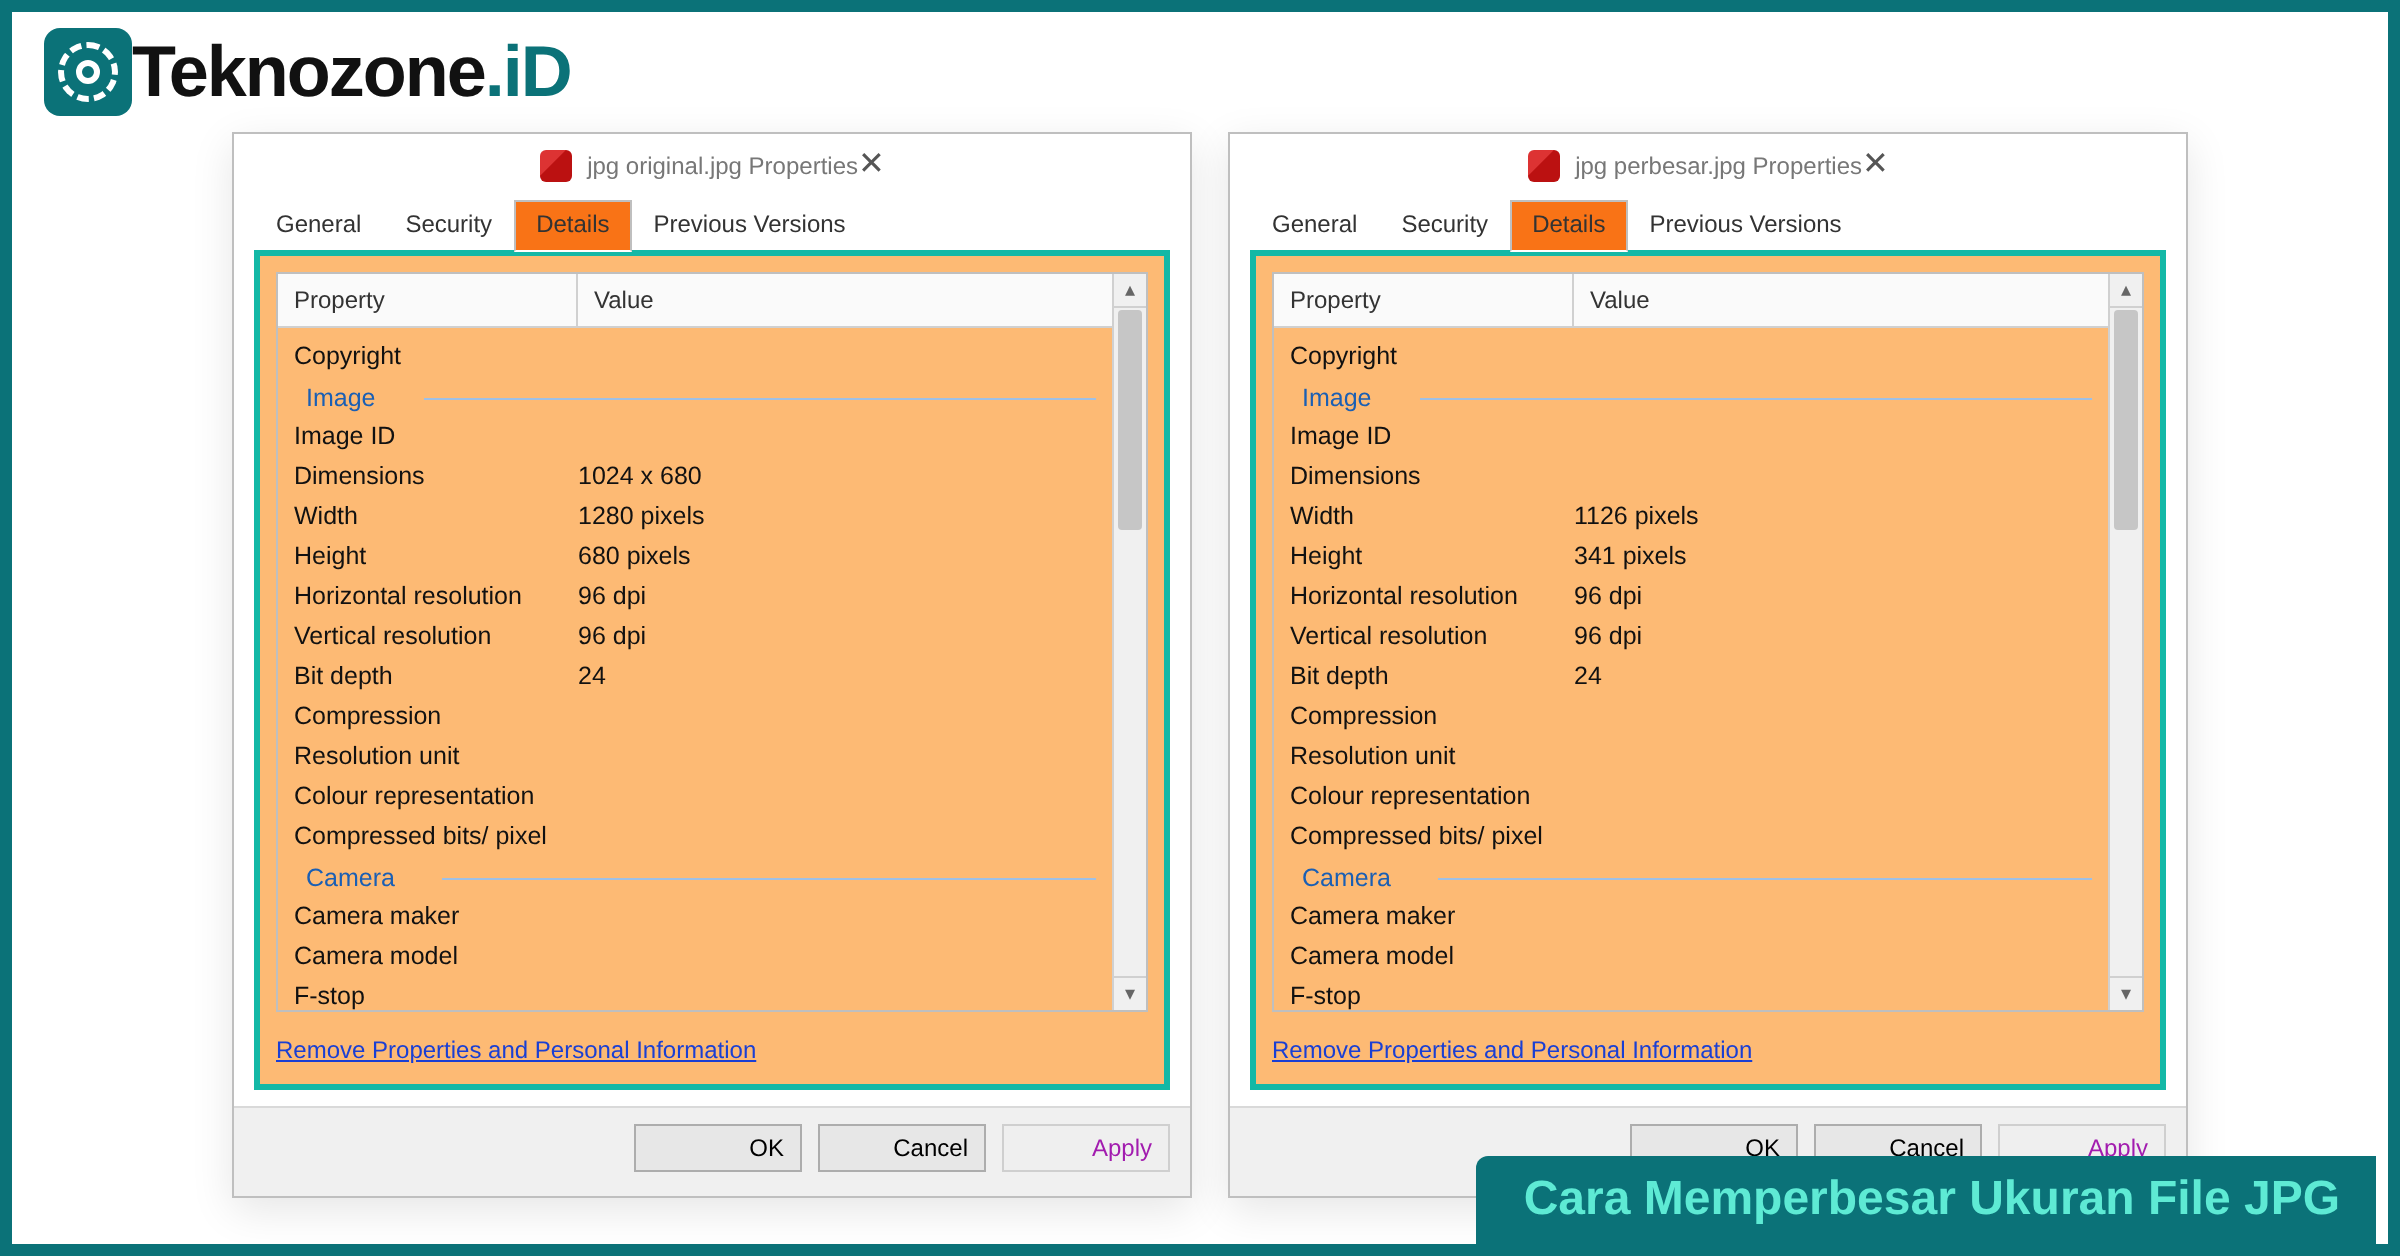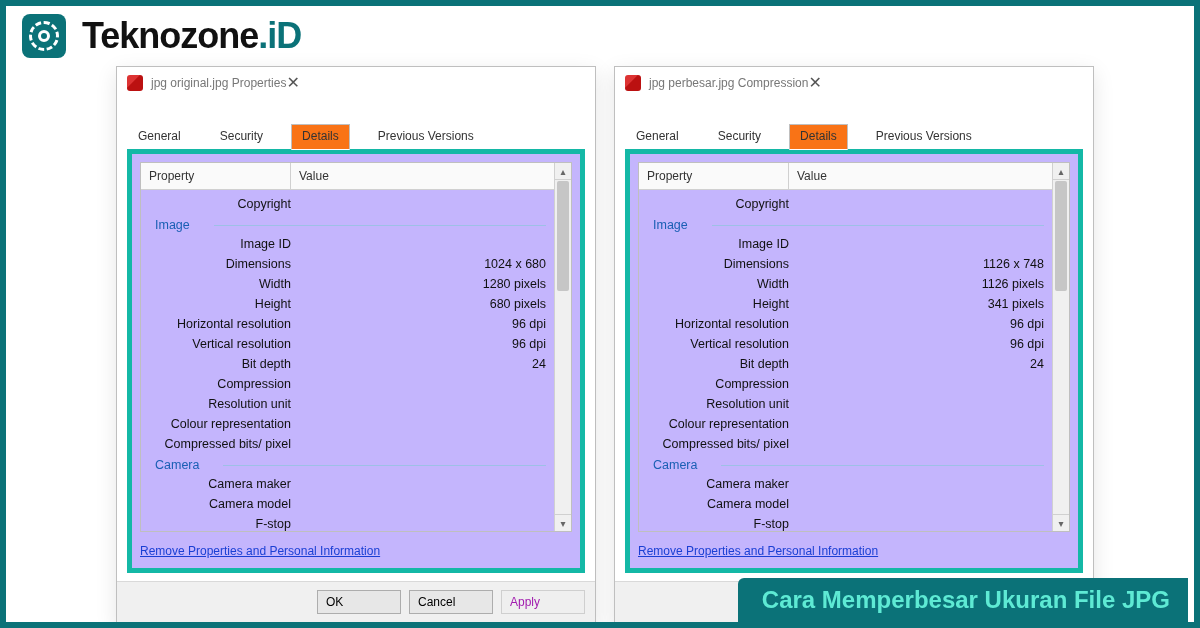--- a/index.html
+++ b/index.html
@@ -12,21 +12,21 @@
     border: 6px solid #0b7278;
     position: relative;
     overflow: hidden;
   }
   .logo {
     position: absolute;
     top: 8px;
     left: 16px;
     display: flex;
     align-items: center;
-    gap: 16px;
+    gap: 0;
   }
   .logo-mark {
     background: #0b7278;
     width: 44px; height: 44px;
     border-radius: 8px;
     display:flex; align-items:center; justify-content:center;
   }
   .logo-cog {
     width: 30px; height: 30px;
     border-radius: 50%;
@@ -58,57 +58,56 @@
   }
   .win {
     width: 480px;
     background: #fff;
     border: 1px solid #bfbfbf;
     box-shadow: 0 6px 20px rgba(0,0,0,.10);
     display:flex; flex-direction:column;
   }
   .titlebar {
     height: 32px;
-    display:flex; align-items:center; justify-content:flex-start;
+    display:flex; align-items:center; justify-content:center;
     padding: 0 10px;
     color:#777;
   }
   .titlebar-left { display:flex; align-items:center; gap:8px; }
   .tb-icon {
     width:16px; height:16px;
     background: linear-gradient(135deg,#d33 40%, #b11 41%);
     border-radius:3px;
   }
   .close-x { font-size:16px; color:#555; font-weight:300; line-height:1; cursor:pointer;}
   .tabs {
     display:flex;
     padding: 0 10px;
-    gap:17px;
+    gap:0;
     border-bottom: none;
-    margin-top: 24px;
   }
   .tab {
     padding: 4px 10px 6px;
     font-size:12px;
     color:#333;
     cursor:pointer;
     border:1px solid transparent;
     position:relative;
     top:1px;
     background:transparent;
   }
   .tab.active {
     background:#f97316;
     border:1px solid #bfbfbf;
     border-bottom:1px solid #fff;
   }
   .tab-panel-wrap {
     margin: 0 10px 8px;
-    border:5px solid #14b8a6;
-    background:#c4b5fd;
+    border:3px solid #14b8a6;
+    background:#fdba74;
   }
   .list-frame {
     margin: 8px;
     border:1px solid #bfbfbf;
     height: 370px;
     display:flex;
     position:relative;
   }
   .list-main { flex:1; overflow:hidden; }
   .list-head {
@@ -120,21 +119,20 @@
     padding:6px 8px;
     font-size:12px;
     color:#333;
   }
   .col-prop { width: 150px; border-right:1px solid #d0d0d0; }
   .col-val { flex:1; }
   .list-body {
     padding: 4px 0;
     font-size: 12.5px;
     color:#111;
-    text-align:right;
   }
   .row {
     display:flex;
     padding: 1px 8px;
     line-height:18px;
   }
   .row .p { width:142px; }
   .row .v { flex:1; }
   .group {
     color:#1a5fb4;
@@ -186,21 +184,21 @@
     padding: 8px 10px 12px;
     background:#f0f0f0;
     border-top:1px solid #d9d9d9;
   }
   .btn {
     min-width: 84px;
     padding: 4px 8px;
     background:#e7e7e7;
     border:1px solid #adadad;
     font-size:12px;
-    text-align:left;
+    text-align:right;
     cursor:pointer;
   }
   .btn.disabled { color:#a21caf; background:#efefef; border-color:#cfcfcf; cursor:default;}
 </style>
 </head>
 <body>
 
 <div class="logo">
   <div class="logo-mark">
       <div class="logo-cog"></div>
@@ -321,21 +319,21 @@
       <div class="btn">OK</div>
       <div class="btn">Cancel</div>
       <div class="btn disabled">Apply</div>
     </div>
   </div>
 
   <div class="win">
     <div class="titlebar">
       <div class="titlebar-left">
         <div class="tb-icon"></div>
-        <span>jpg perbesar.jpg Compression</span>
+        <span>jpg perbesar.jpg Properties</span>
       </div>
       <span class="close-x">✕</span>
     </div>
     <div class="tabs">
       <div class="tab">General</div>
       <div class="tab">Security</div>
       <div class="tab active">Details</div>
       <div class="tab">Previous Versions</div>
     </div>
     <div class="tab-panel-wrap">
@@ -355,21 +353,20 @@
                   <span class="gtext">Image</span>
                   <span class="ghr"></span>
                 </div>
               </div>
             <div class="row">
                 <span class="p">Image ID</span>
                 <span class="v"></span>
               </div>
             <div class="row">
                 <span class="p">Dimensions</span>
-                <span class="v">1126 x 748</span>
               </div>
             <div class="row">
                 <span class="p">Width</span>
                 <span class="v">1126 pixels</span>
               </div>
             <div class="row">
                 <span class="p">Height</span>
                 <span class="v">341 pixels</span>
               </div>
             <div class="row">

